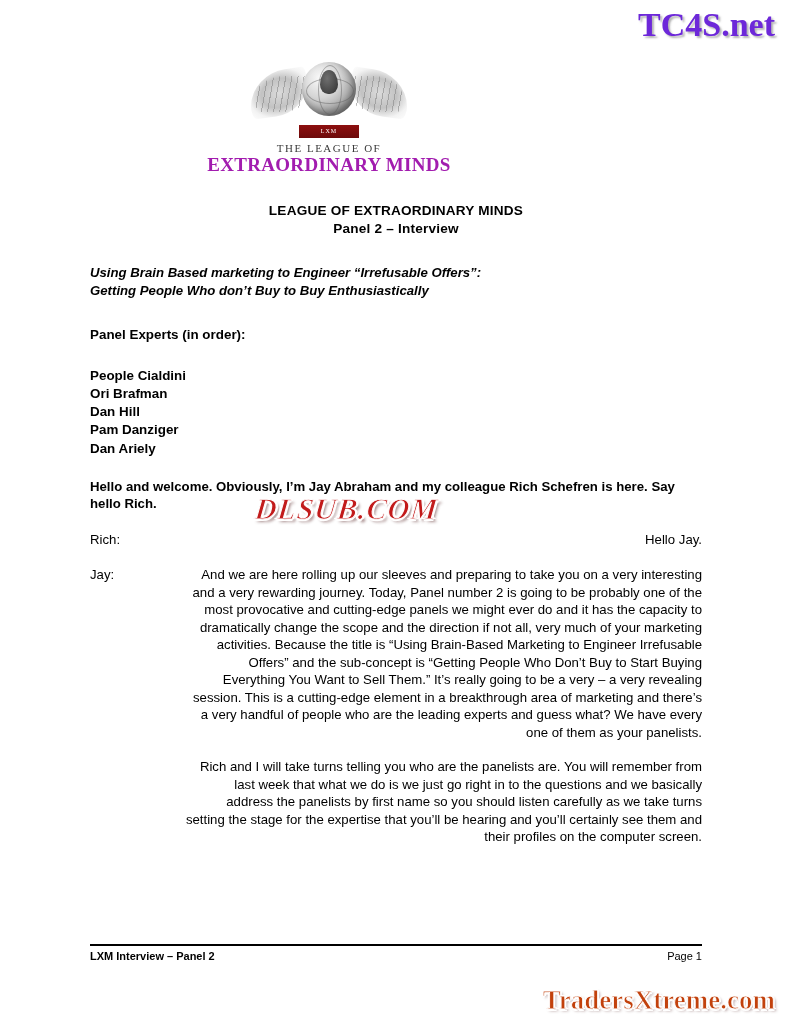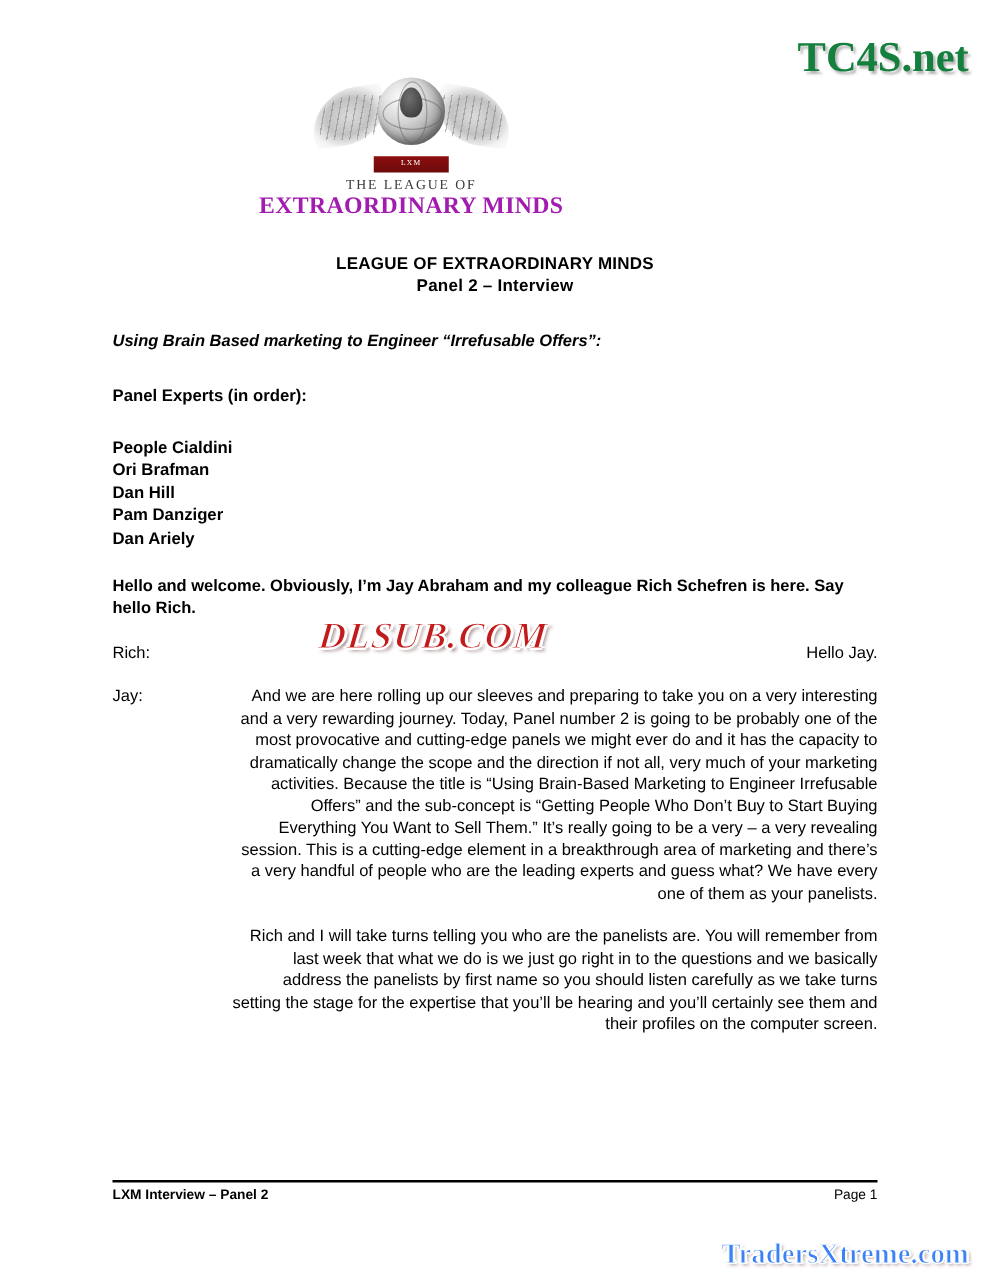--- a/index.html
+++ b/index.html
@@ -26,24 +26,23 @@
 
   
   .tc4s-watermark {
     position: absolute;
     top: 6px;
     right: 16px;
     font-family: "Liberation Serif", serif;
     font-weight: bold;
     font-size: 34px;
     letter-spacing: 0px;
-    color: #15803d;
+    color: #6d28d9;
     text-shadow: 2px 2px 2px rgba(120,120,120,0.55);
     white-space: nowrap;
-    margin-top: 22px;
   }
 
   
   .logo-block {
     position: absolute;
     top: 58px;
     left: 0;
     width: 658px;
     text-align: center;
   }
@@ -266,22 +265,22 @@
     font-weight: bold;
   }
   .footer .right { font-weight: normal; }
 
   .txm-watermark {
     position: absolute;
     right: 16px;
     bottom: 8px;
     font-family: "Liberation Serif", serif;
     font-weight: bold;
-    font-size: 23px;
-    color: #3b82f6;
+    font-size: 27px;
+    color: #c2410c;
     -webkit-text-stroke: 0.8px #ffffff;
     text-shadow:
        1.5px 0 0 #ffffff, -1.5px 0 0 #ffffff, 0 1.5px 0 #ffffff, 0 -1.5px 0 #ffffff,
        2px 2px 3px rgba(60,0,0,0.40);
     white-space: nowrap;
   }
 </style>
 </head>
 <body>
 
@@ -302,20 +301,21 @@
     <div class="logo-text-small">THE LEAGUE OF</div>
     <div class="logo-text-big">EXTRAORDINARY MINDS</div>
   </div>
 
   <div class="doc">
 
     <div class="title-line">LEAGUE OF EXTRAORDINARY MINDS</div>
     <div class="title-line">Panel 2 – Interview</div>
 
     <div class="subtitle">Using Brain Based marketing to Engineer “Irrefusable Offers”:</div>
+    <div class="subtitle" style="margin-top:0">Getting People Who don’t Buy to Buy Enthusiastically</div>
 
     <div class="section-head">Panel Experts (in order):</div>
 
     <div class="experts">
       <div>People Cialdini</div>
       <div>Ori Brafman</div>
       <div>Dan Hill</div>
       <div>Pam Danziger</div>
       <div>Dan Ariely</div>
     </div>

